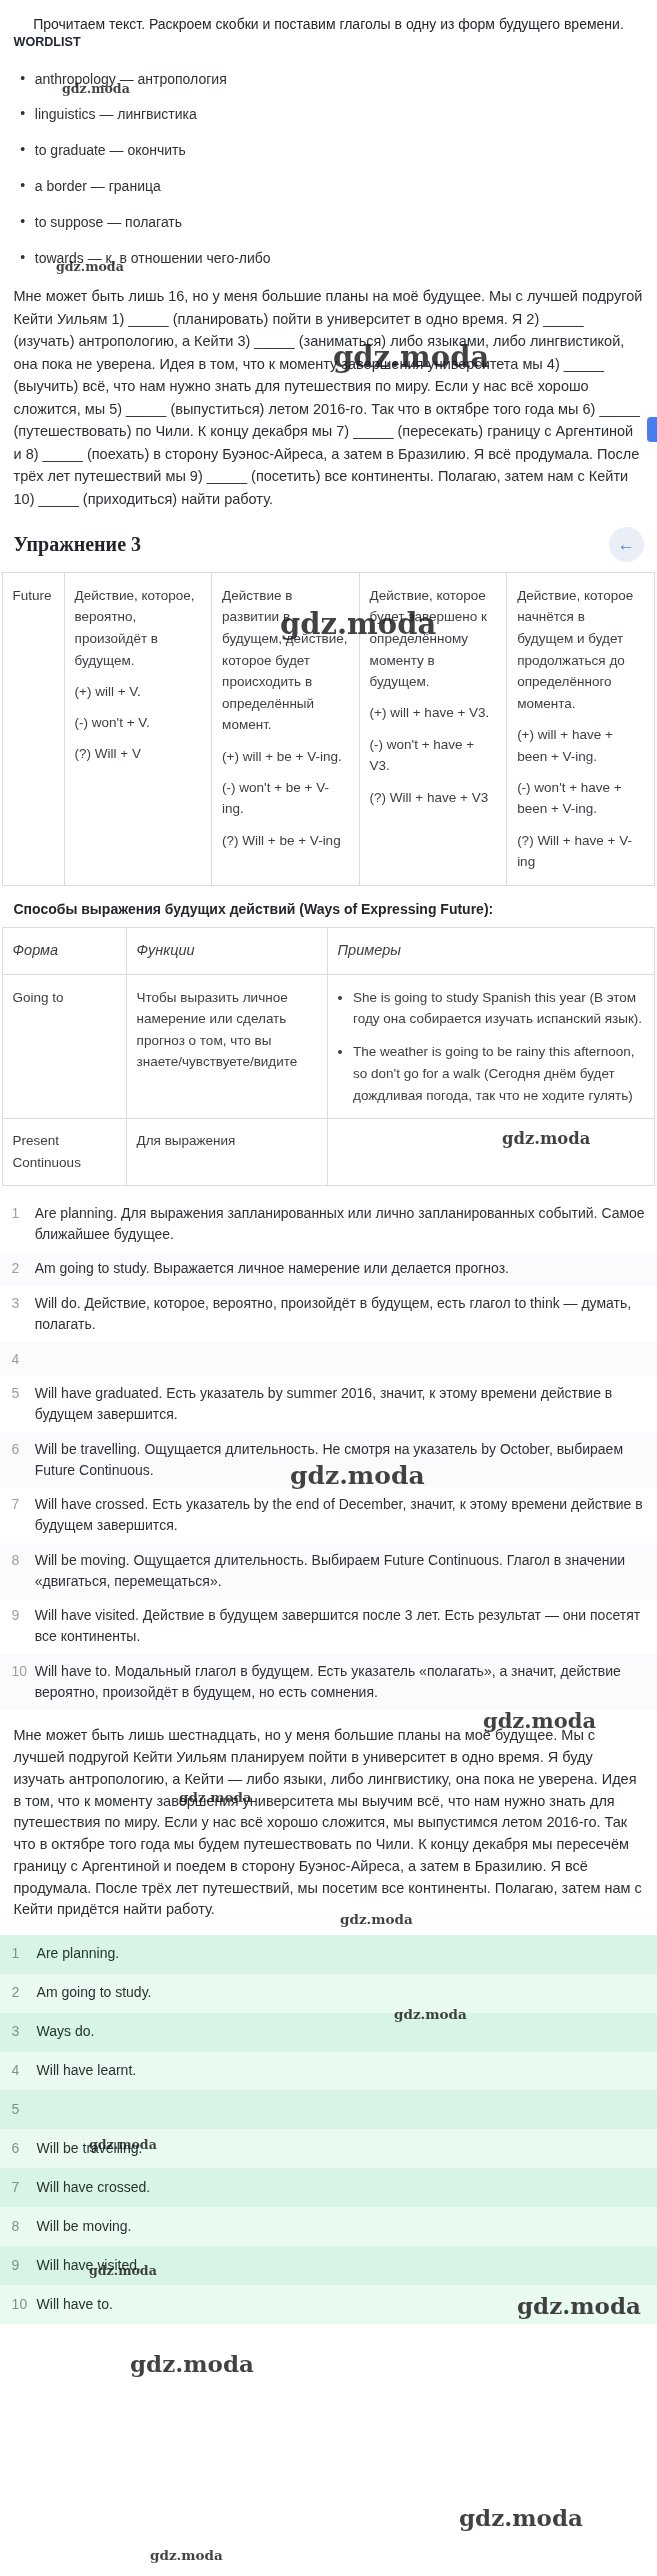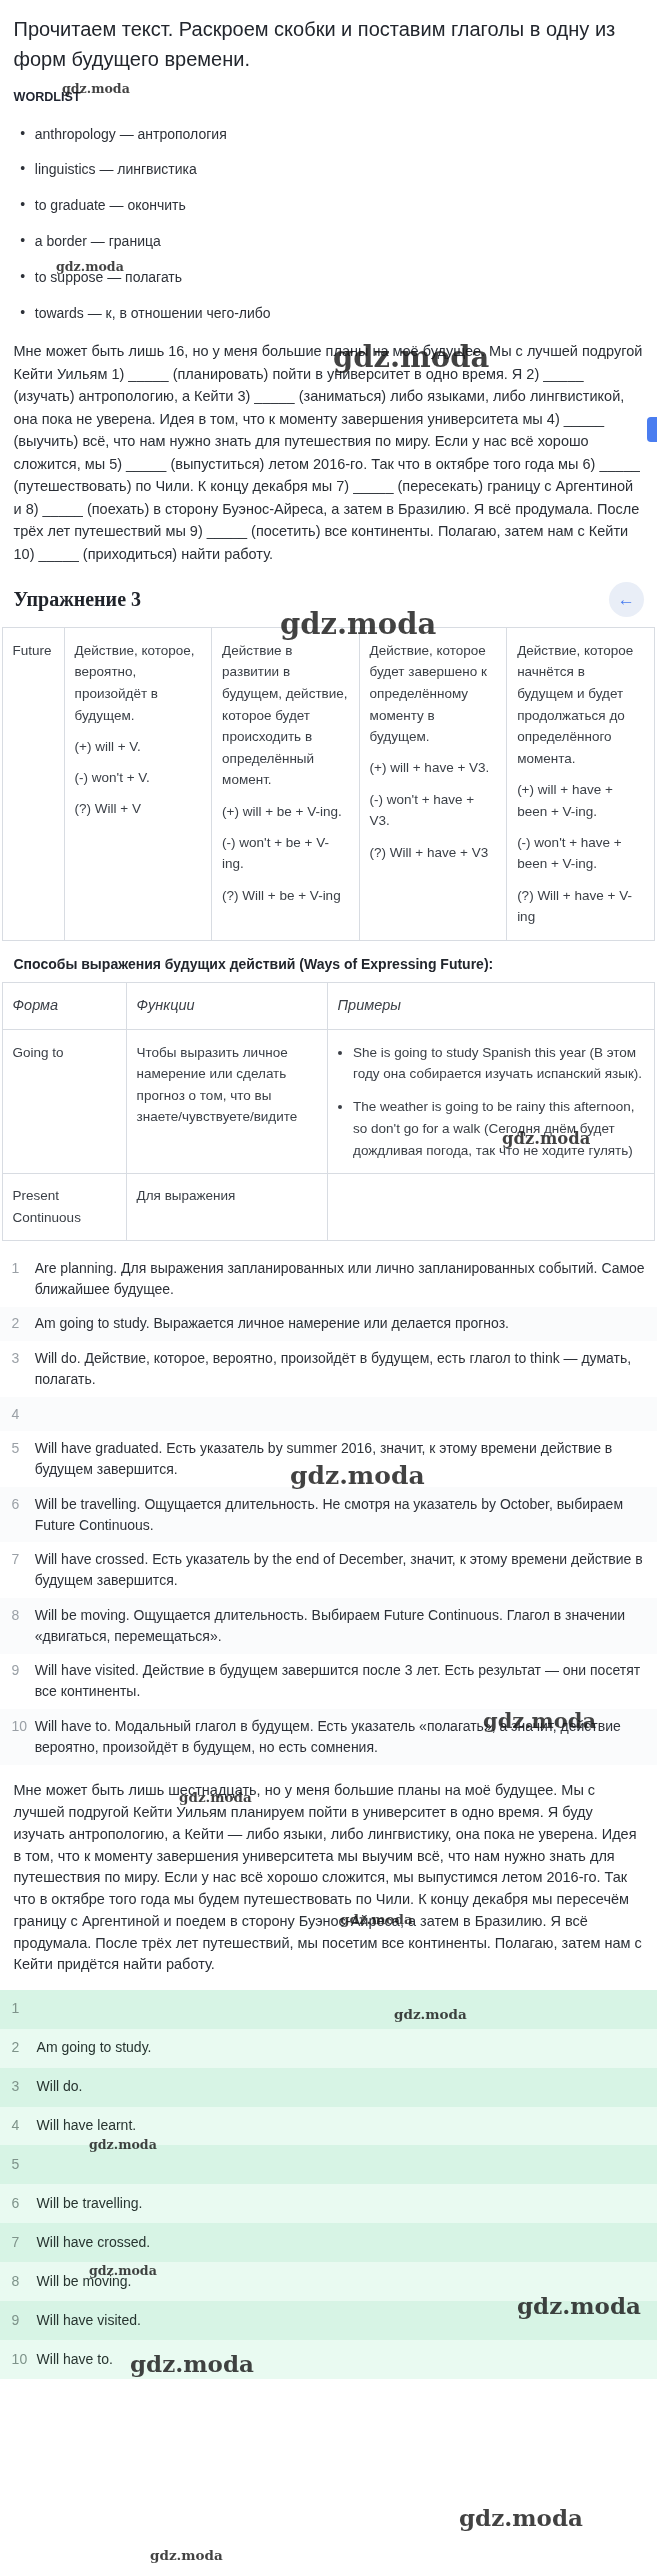--- a/index.html
+++ b/index.html
@@ -7,21 +7,21 @@
   body {
     width: 657px;
     font-family: "Liberation Sans", sans-serif;
     color: #2d3138;
     position: relative;
   }
   .page { position: relative; width: 657px; min-height: 2576px; overflow: hidden; background:#fff; }
 
   
   .task { padding: 13.5px 13.5px 3.9px; }
-  .intro { font-size: 20px; line-height: 1.5; color: #22262d; margin-bottom: 16px; }
+  .intro { font-size: 14px; line-height: 1.5; color: #22262d; margin-bottom: 0; text-align: center; }
   .wordlist-title { font-size: 12.6px; font-weight: bold; color: #1f2430; margin-bottom: 21px; }
   .wordlist { list-style: none; margin: 0 0 15.5px 5.8px; }
   .wordlist li { position: relative; padding-left: 15.5px; font-size: 14px; line-height: 1.4; margin: 16.4px 0; }
   .wordlist li::before { content: "•"; position: absolute; left: 1px; top: -1px; color: #2d3138; }
   .task-text { font-size: 14.5px; line-height: 1.55; color: #2a2f36; }
 
   
   .exercise-header { display: flex; align-items: center; justify-content: space-between; padding: 13.5px 13.5px 9.7px; }
   .exercise-title { font-size: 20px; font-weight: bold; color: #20242b; font-family: Liberation Serif, serif; }
   .back-btn {
@@ -201,28 +201,29 @@
       <span class="exp-num">10</span>
       <span class="exp-txt">Will have to. Модальный глагол в будущем. Есть указатель «полагать», а значит, действие вероятно, произойдёт в будущем, но есть сомнения.</span>
     </li>
   </ol>
 
   <p class="solution">Мне может быть лишь шестнадцать, но у меня большие планы на моё будущее. Мы с лучшей подругой Кейти Уильям планируем пойти в университет в одно время. Я буду изучать антропологию, а Кейти — либо языки, либо лингвистику, она пока не уверена. Идея в том, что к моменту завершения университета мы выучим всё, что нам нужно знать для путешествия по миру. Если у нас всё хорошо сложится, мы выпустимся летом 2016-го. Так что в октябре того года мы будем путешествовать по Чили. К концу декабря мы пересечём границу с Аргентиной и поедем в сторону Буэнос-Айреса, а затем в Бразилию. Я всё продумала. После трёх лет путешествий, мы посетим все континенты. Полагаю, затем нам с Кейти придётся найти работу.</p>
 
   <ol class="ans-list">
     <li class="ans-row">
       <span class="ans-num">1</span>
+      <span class="ans-txt">Are planning.</span>
     </li>
     <li class="ans-row">
       <span class="ans-num">2</span>
       <span class="ans-txt">Am going to study.</span>
     </li>
     <li class="ans-row">
       <span class="ans-num">3</span>
-      <span class="ans-txt">Will do.</span>
+      <span class="ans-txt">Ways do.</span>
     </li>
     <li class="ans-row">
       <span class="ans-num">4</span>
       <span class="ans-txt">Will have learnt.</span>
     </li>
     <li class="ans-row">
       <span class="ans-num">5</span>
     </li>
     <li class="ans-row">
       <span class="ans-num">6</span>

